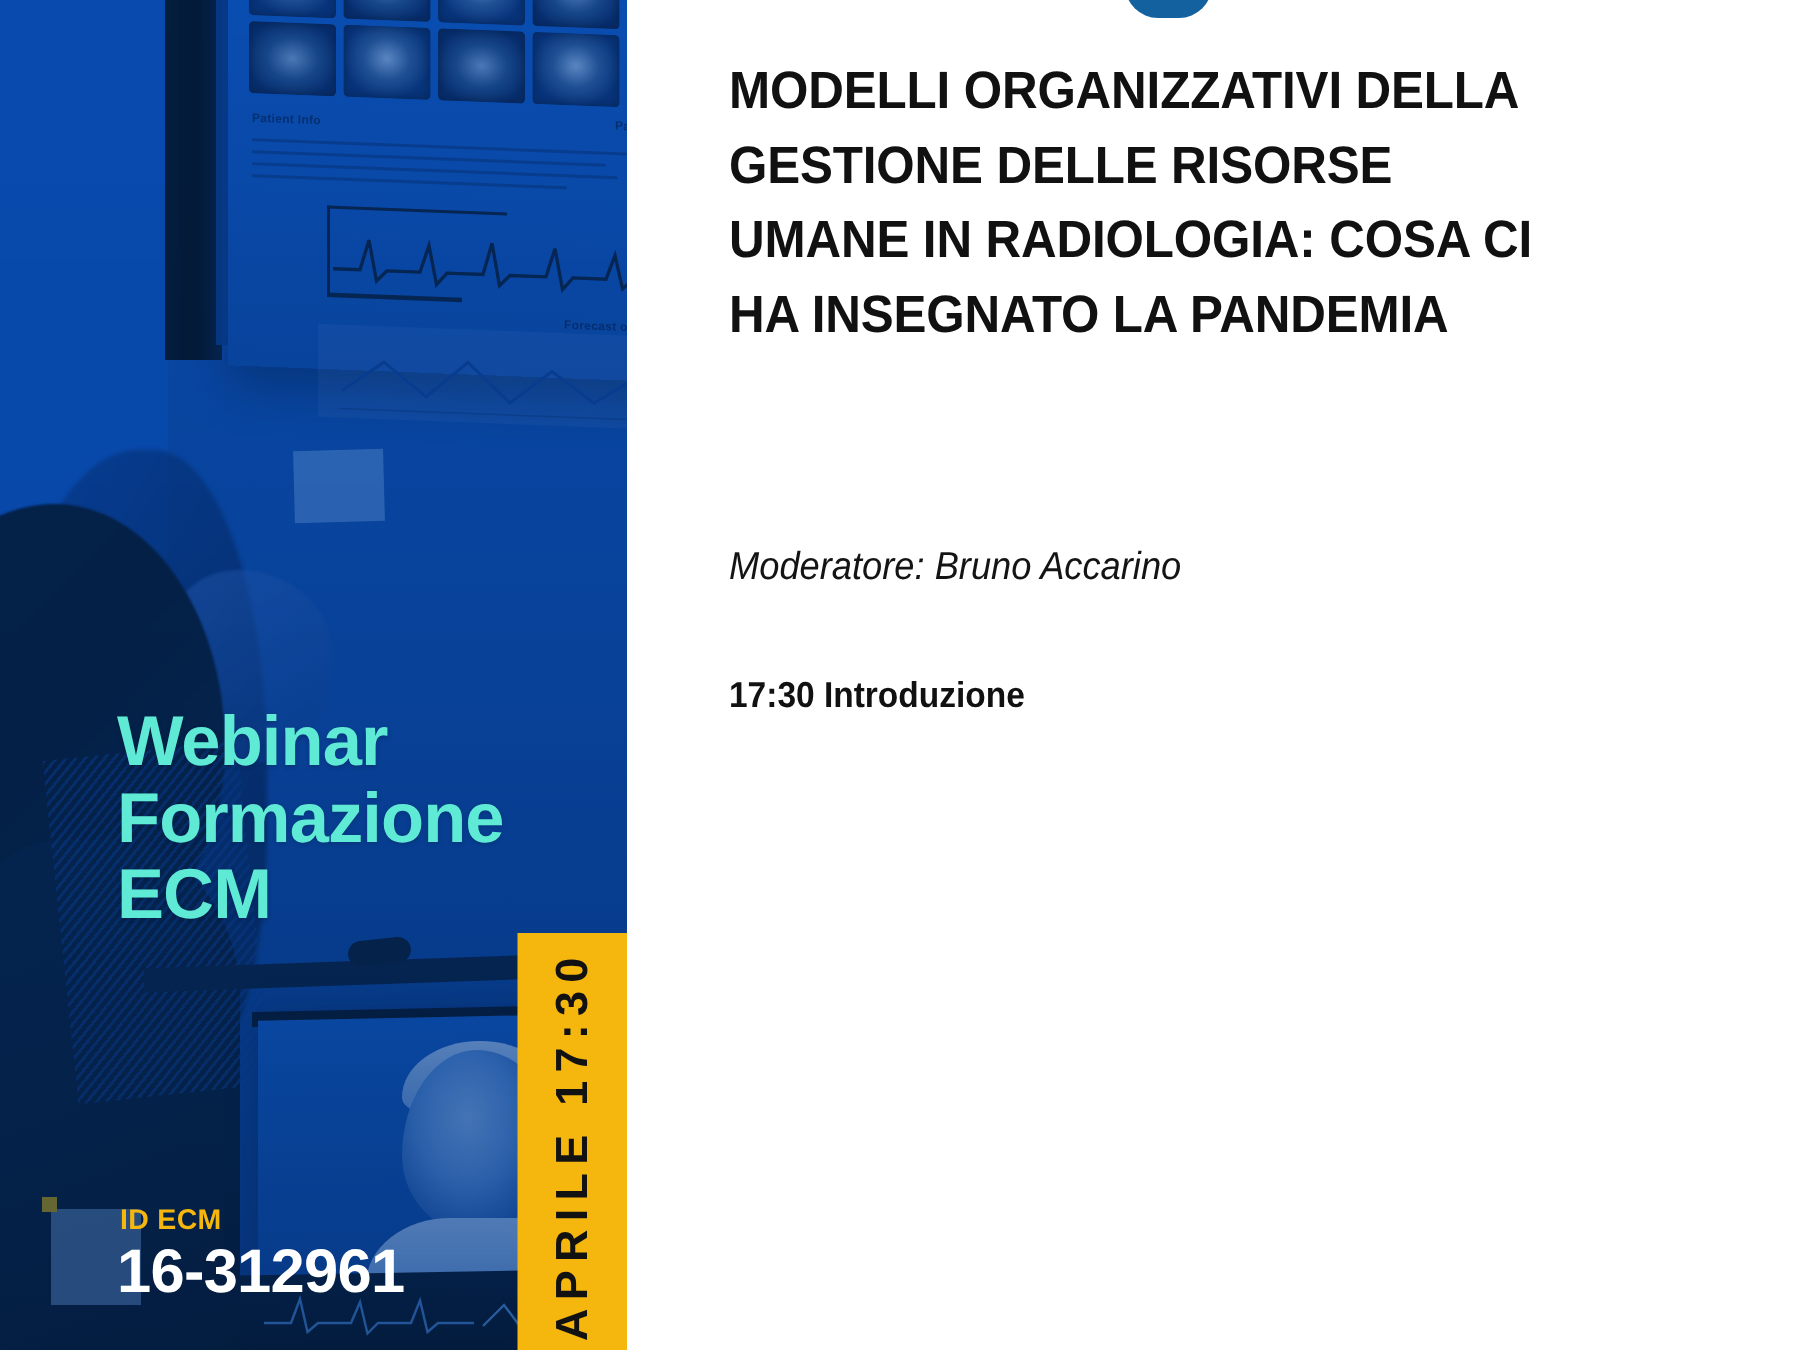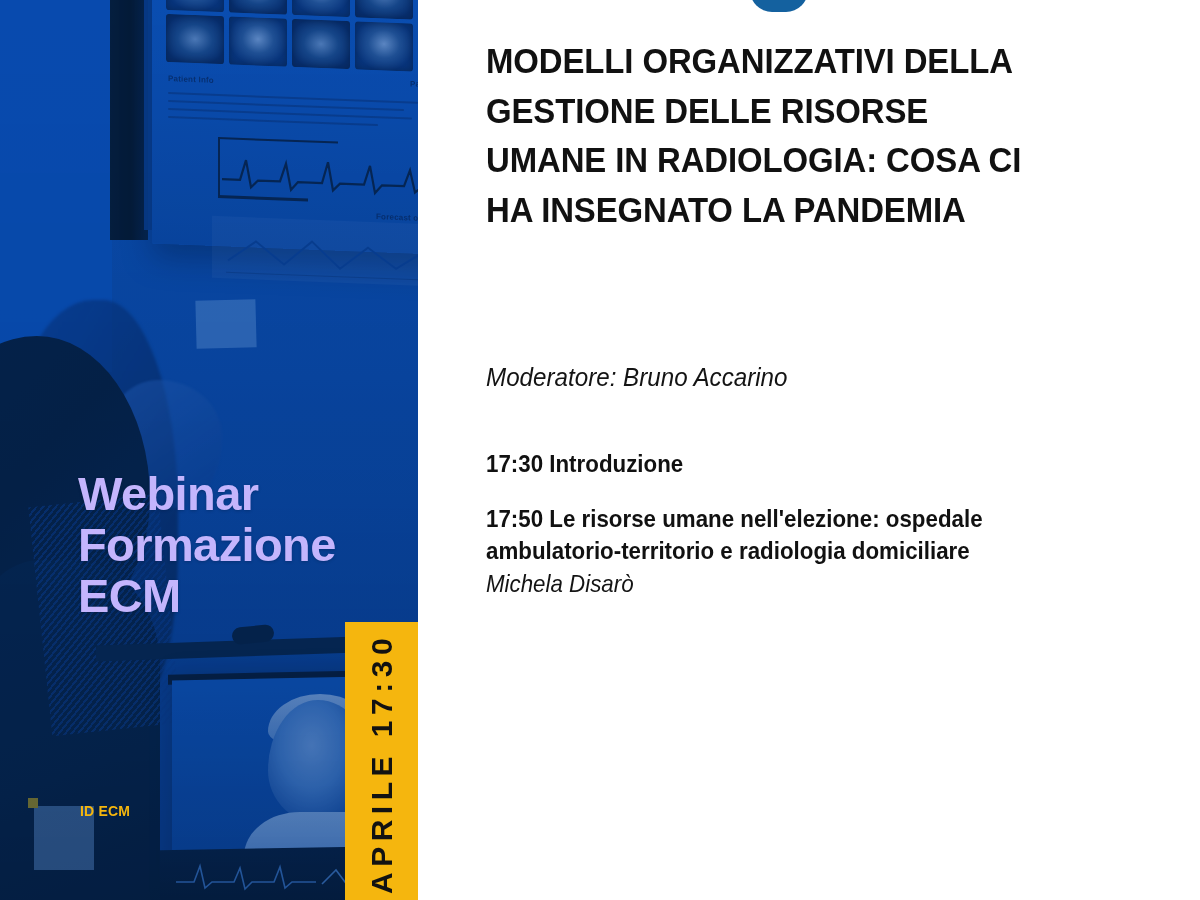--- a/index.html
+++ b/index.html
@@ -172,27 +172,27 @@
     mix-blend-mode:multiply;
   }
   .duotone2{
     position:absolute;inset:0;
     background:rgba(12,92,190,.22);
   }
 
   
   .webinar-title{
     position:absolute;left:78px;top:468px;width:290px;
-    color:#c4b5fd;font-weight:700;font-size:47px;line-height:1.09;
+    color:#5eead4;font-weight:700;font-size:47px;line-height:1.09;
     letter-spacing:-0.6px;white-space:pre-line;
     text-shadow:0 1px 3px rgba(0,20,50,.28);
   }
   .idecm-label{
     position:absolute;left:80px;top:803px;
-    color:#f5b60e;font-weight:700;font-size:14px;letter-spacing:.2px;
+    color:#f5b60e;font-weight:700;font-size:19px;letter-spacing:.2px;
   }
   .idecm-value{
     position:absolute;left:78px;top:824px;
     color:#ffffff;font-weight:700;font-size:41px;letter-spacing:-0.5px;
   }
 
   
   .date-bar{
     position:absolute;left:345px;top:622px;width:73px;height:278px;
     background:#f5b60e;overflow:hidden;
@@ -327,39 +327,35 @@
       <div class="duotone"></div>
       <div class="duotone2"></div>
     </div>
 
     <div class="webinar-title">Webinar
 Formazione
 ECM</div>
 
     <div class="idecm-label">ID ECM</div>
 
+    <div class="idecm-value">16-312961</div>
   </div>
 
   <div class="date-bar">
     <div class="date-bar-text">APRILE 17:30</div>
   </div>
 
   <div class="right-panel">
 
     <div class="logo-crumb"></div>
 
     <div class="main-title">MODELLI ORGANIZZATIVI DELLA GESTIONE DELLE RISORSE UMANE IN RADIOLOGIA: COSA CI HA INSEGNATO LA PANDEMIA</div>
 
     <div class="moderator">Moderatore: Bruno Accarino</div>
 
     <div class="program" id="program-list">
         <div class="prog-item">
           <div class="prog-line">17:30 Introduzione</div>
         </div>
-        <div class="prog-item">
-          <div class="prog-line">17:50 Le risorse umane nell'elezione: ospedale</div>
-          <div class="prog-line">ambulatorio-territorio e radiologia domiciliare</div>
-          <div class="prog-speaker">Michela Disarò</div>
-        </div>
       </div>
   </div>
 
 </div>
 
 </body></html>

